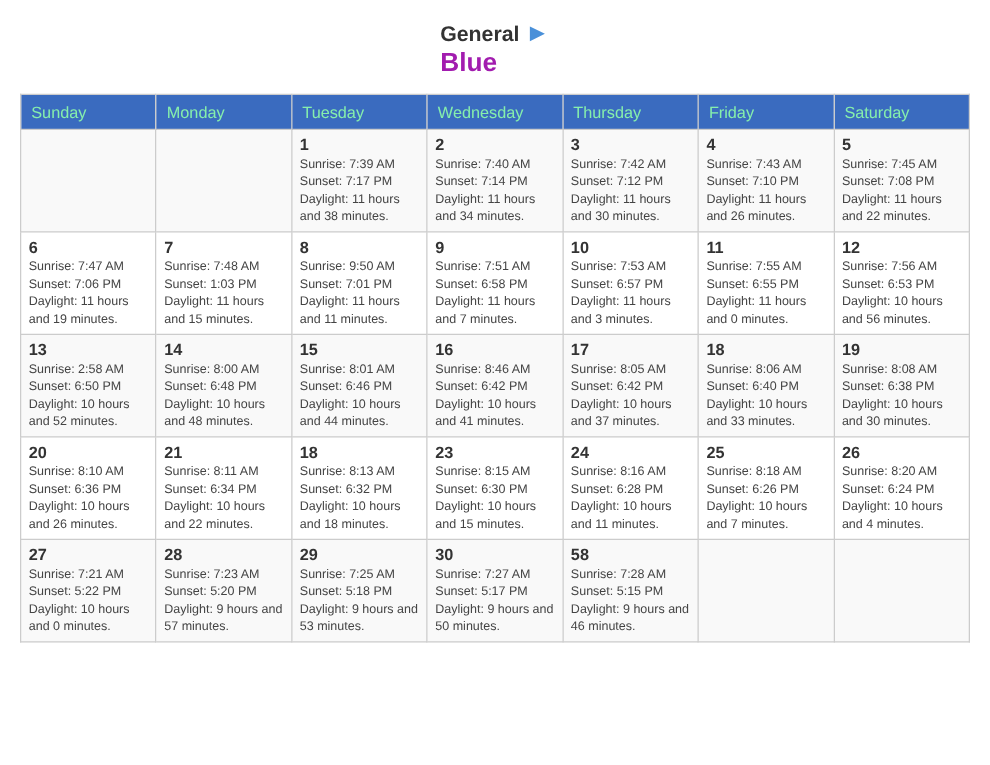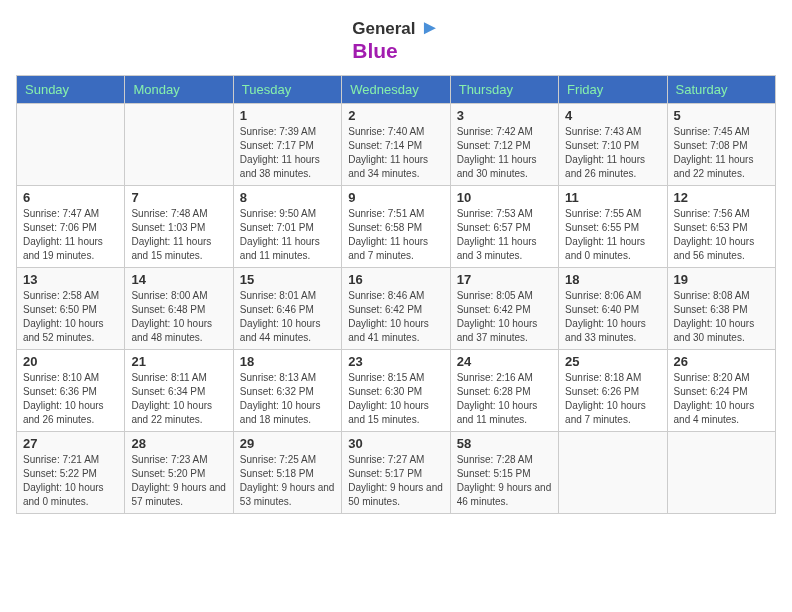--- a/index.html
+++ b/index.html
@@ -249,21 +249,21 @@
           <span class="day-info">Daylight: 10 hours and 18 minutes.</span>
         </td>
         <td>
           <span class="day-number">23</span>
           <span class="day-info">Sunrise: 8:15 AM</span><br>
           <span class="day-info">Sunset: 6:30 PM</span><br>
           <span class="day-info">Daylight: 10 hours and 15 minutes.</span>
         </td>
         <td>
           <span class="day-number">24</span>
-          <span class="day-info">Sunrise: 2:16 AM</span><br>
+          <span class="day-info">Sunrise: 8:16 AM</span><br>
           <span class="day-info">Sunset: 6:28 PM</span><br>
           <span class="day-info">Daylight: 10 hours and 11 minutes.</span>
         </td>
         <td>
           <span class="day-number">25</span>
           <span class="day-info">Sunrise: 8:18 AM</span><br>
           <span class="day-info">Sunset: 6:26 PM</span><br>
           <span class="day-info">Daylight: 10 hours and 7 minutes.</span>
         </td>
         <td>

